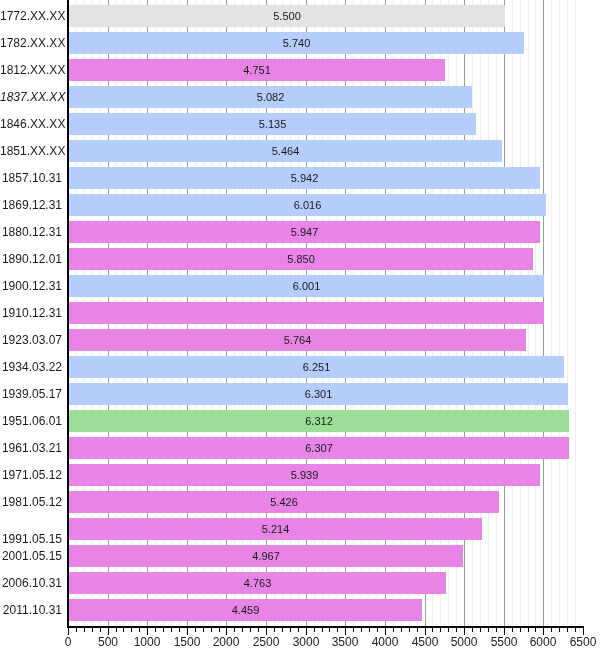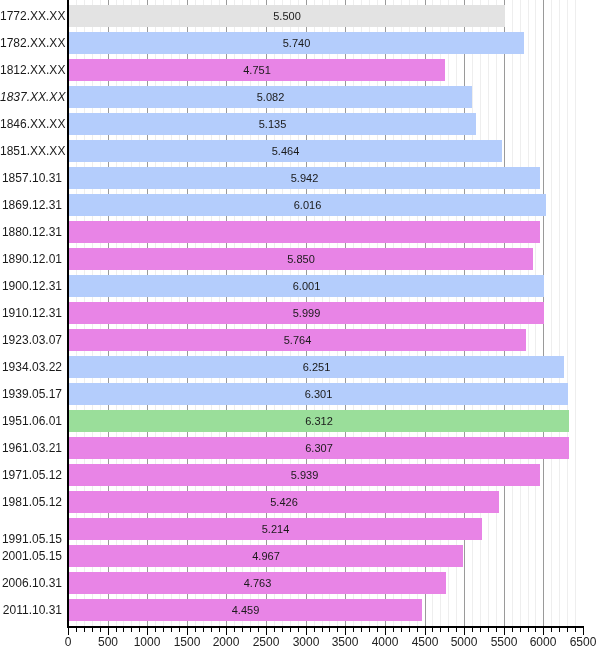--- a/index.html
+++ b/index.html
@@ -296,35 +296,35 @@
         <div class="bar-value" style="left: 69px; width: 471px; top: 5px;">5.942</div>
       </div>
       <div class="row" style="top: 194px; height: 22px;">
         <div class="cat-label" style="top: 4px;">1869.12.31</div>
         <div class="bar" style="width: 477px; height: 22px; background: rgb(180, 205, 252);"></div>
         <div class="bar-value" style="left: 69px; width: 477px; top: 5px;">6.016</div>
       </div>
       <div class="row" style="top: 221px; height: 24px;">
         <div class="cat-label" style="top: 4px;">1880.12.31</div>
         <div class="bar" style="width: 471px; height: 22px; background: rgb(232, 132, 230);"></div>
+        <div class="bar-value" style="left: 69px; width: 471px; top: 5px;">5.947</div>
       </div>
       <div class="row" style="top: 248px; height: 22px;">
         <div class="cat-label" style="top: 4px;">1890.12.01</div>
         <div class="bar" style="width: 464px; height: 22px; background: rgb(232, 132, 230);"></div>
         <div class="bar-value" style="left: 69px; width: 464px; top: 5px;">5.850</div>
       </div>
       <div class="row" style="top: 275px; height: 22px;">
         <div class="cat-label" style="top: 4px;">1900.12.31</div>
         <div class="bar" style="width: 475px; height: 22px; background: rgb(180, 205, 252);"></div>
         <div class="bar-value" style="left: 69px; width: 475px; top: 5px;">6.001</div>
       </div>
       <div class="row" style="top: 302px; height: 22px;">
         <div class="cat-label" style="top: 4px;">1910.12.31</div>
         <div class="bar" style="width: 475px; height: 22px; background: rgb(232, 132, 230);"></div>
-        <div class="bar-value" style="left: 69px; width: 475px; top: 5px;">5.999</div>
       </div>
       <div class="row" style="top: 329px; height: 22px;">
         <div class="cat-label" style="top: 4px;">1923.03.07</div>
         <div class="bar" style="width: 457px; height: 22px; background: rgb(232, 132, 230);"></div>
         <div class="bar-value" style="left: 69px; width: 457px; top: 5px;">5.764</div>
       </div>
       <div class="row" style="top: 356px; height: 22px;">
         <div class="cat-label" style="top: 4px;">1934.03.22</div>
         <div class="bar" style="width: 495px; height: 22px; background: rgb(180, 205, 252);"></div>
         <div class="bar-value" style="left: 69px; width: 495px; top: 5px;">6.251</div>

